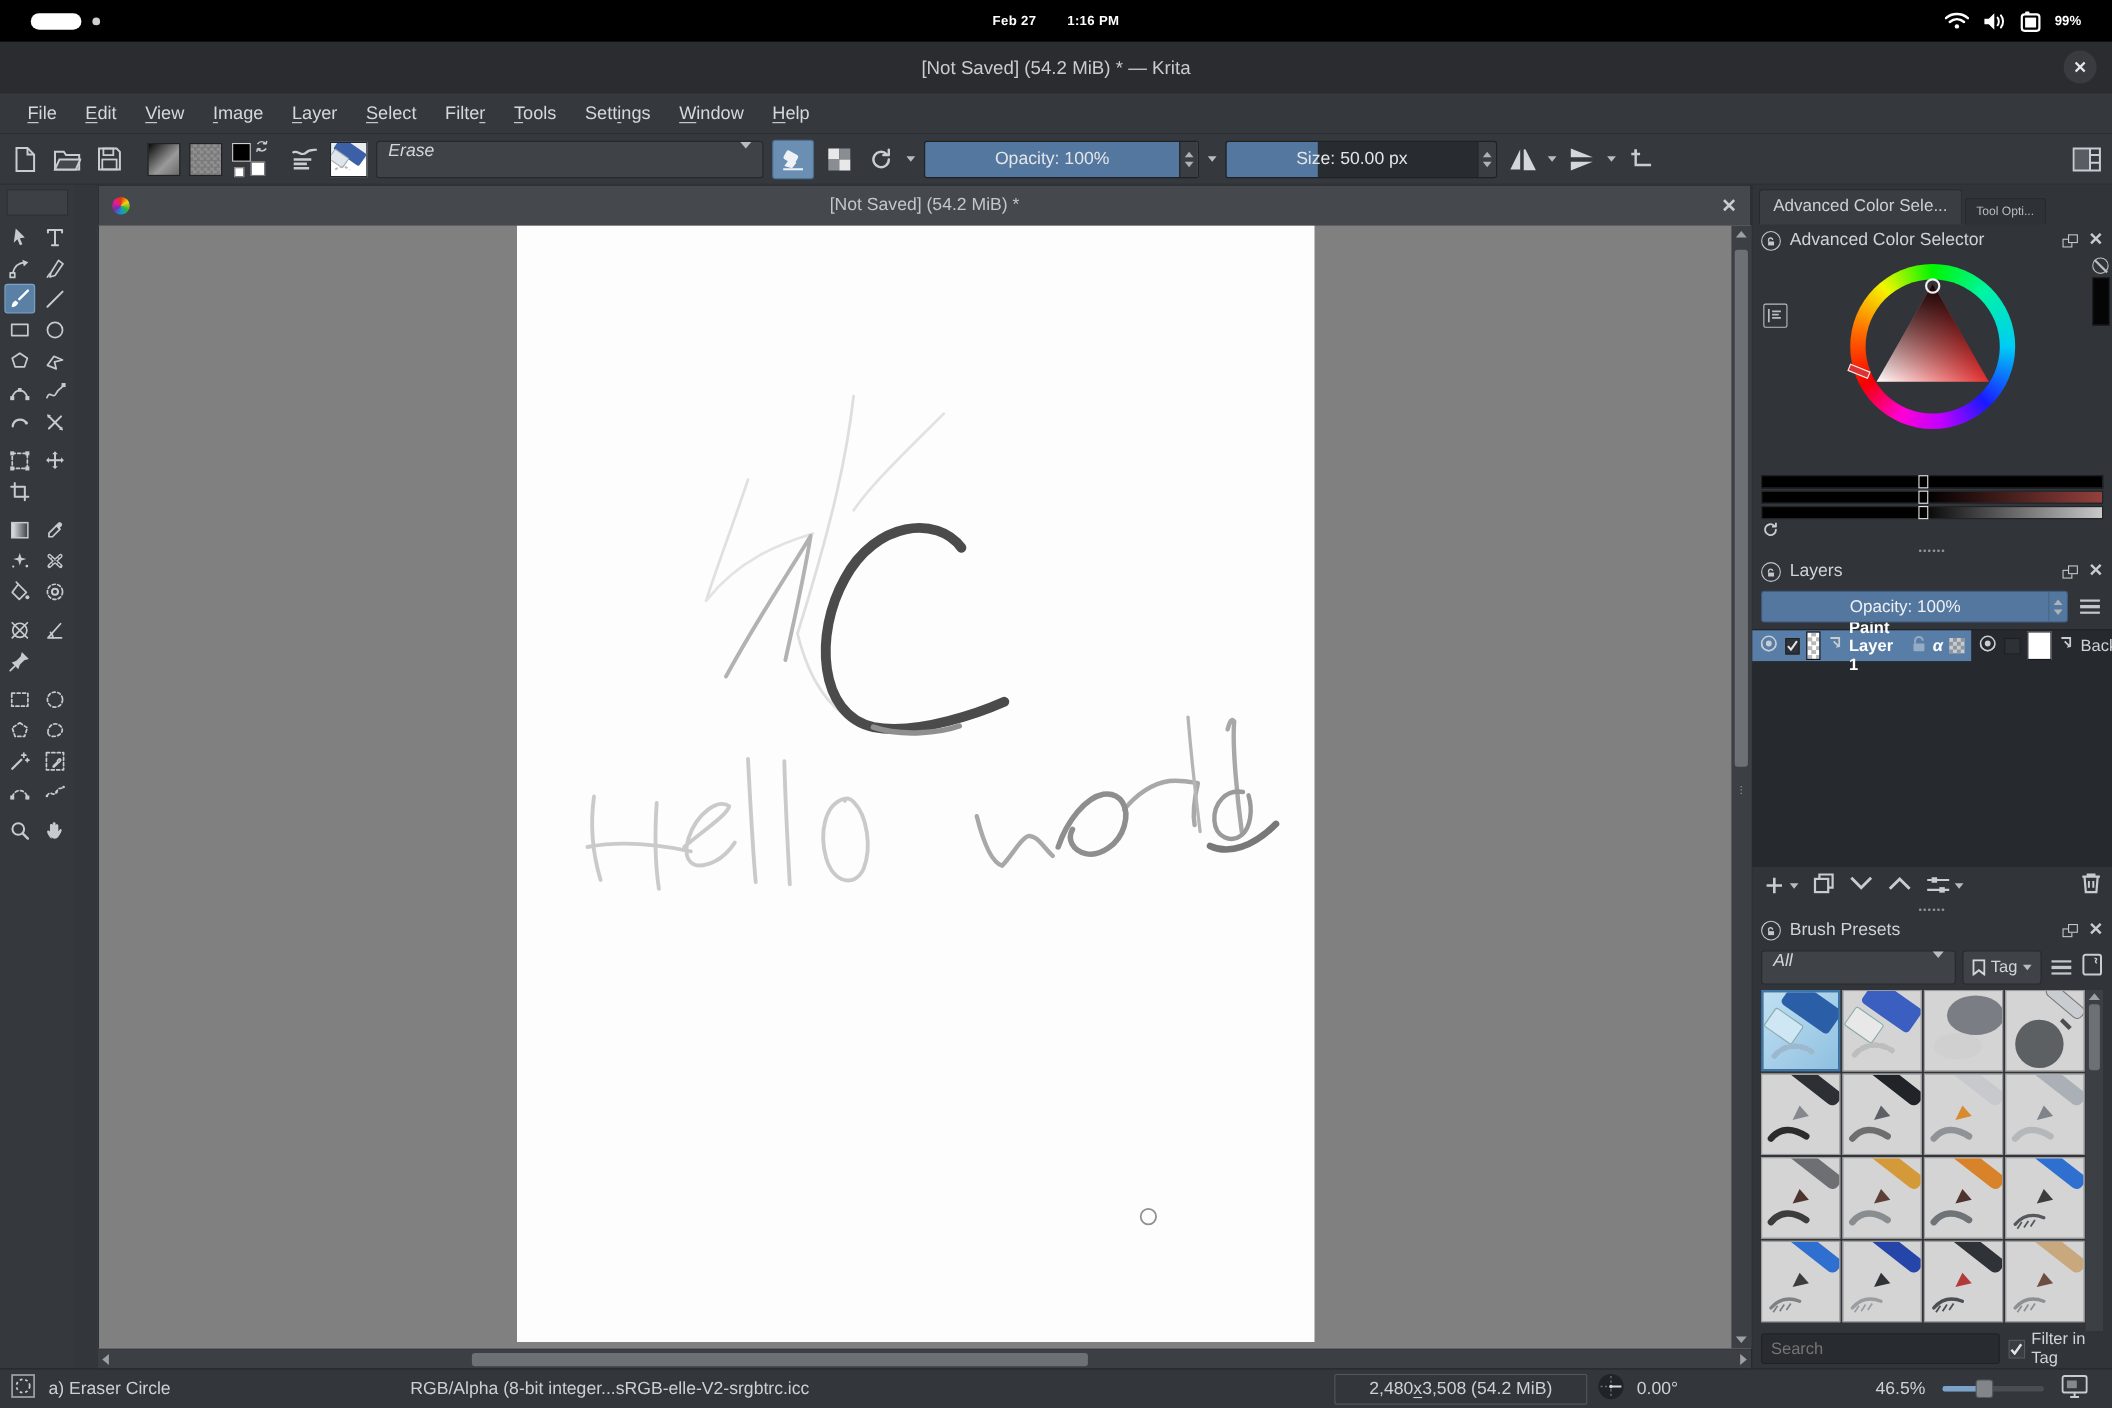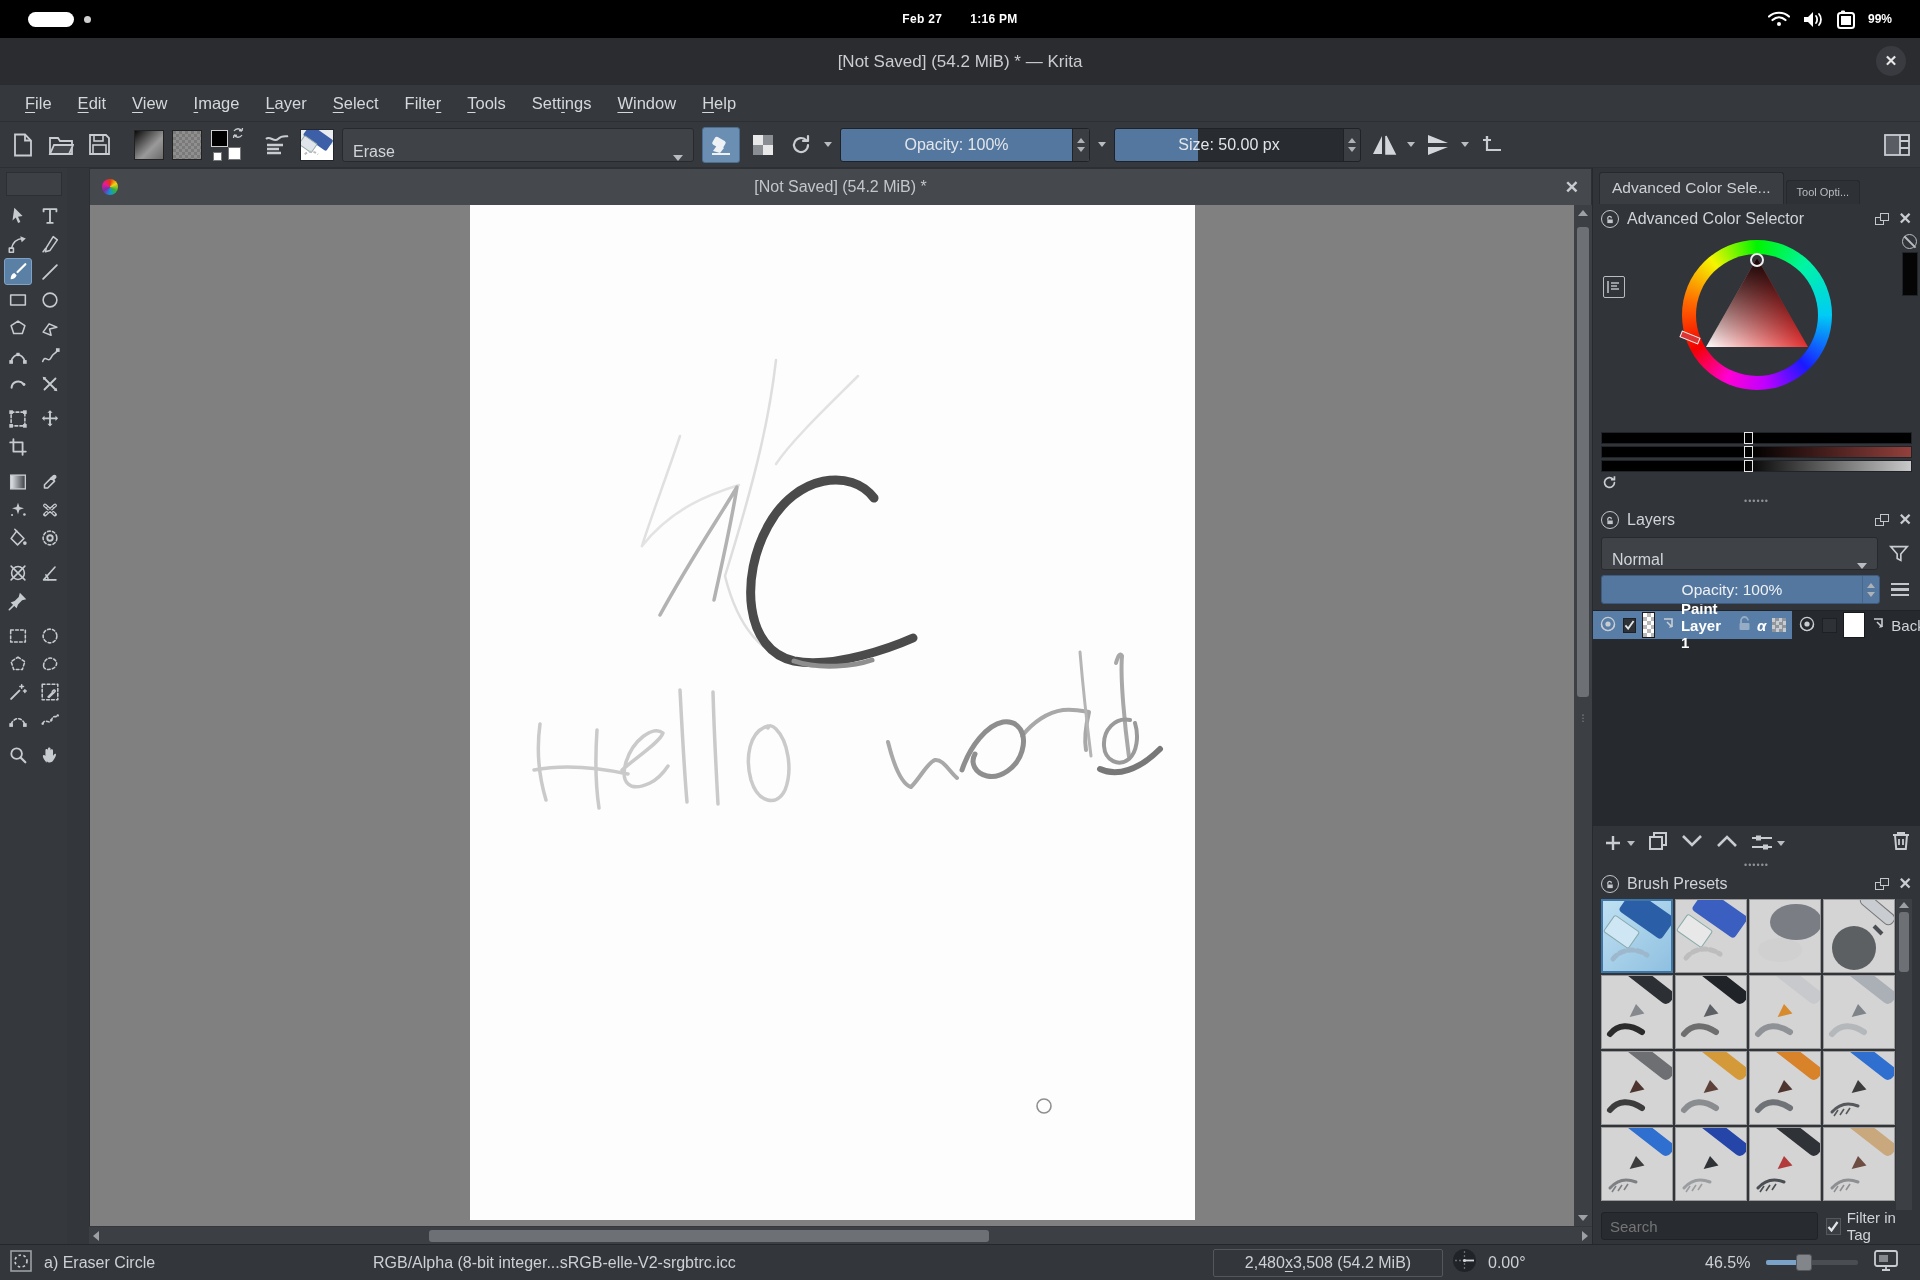--- a/index.html
+++ b/index.html
@@ -38,21 +38,21 @@
   .tb-icon { width:30px; height:30px; display:flex; align-items:center; justify-content:center; }
   .tb-icon svg { display:block; }
   .swatch { width:30px; height:30px; border:1px solid #222; }
   .sw-grad { background:linear-gradient(135deg,#0a0a0a,#9a9a9a 60%,#6a6a6a); }
   .sw-pat  { background:repeating-conic-gradient(#8f8f8f 0 25%, #7a7a7a 0 50%) 0 0/6px 6px; }
   .fgbg { position:relative; width:32px; height:32px; }
   .fgbg .fg { position:absolute; left:1px; top:1px; width:17px; height:17px; background:#000; border:1px solid #d0d0d0; }
   .fgbg .bg { position:absolute; right:1px; bottom:1px; width:13px; height:13px; background:#fff; border:1px solid #777; }
   .fgbg .bg2{ position:absolute; left:3px; bottom:0px; width:9px; height:9px; background:#fff; border:1px solid #777; }
   .combo { height:34px; background:#3f4348; border:1px solid #27292d; border-radius:3px;
-    color:#d2d5d9; font-size:16px; display:flex; align-items:flex-end; padding:0 10px; }
+    color:#d2d5d9; font-size:16px; display:flex; align-items:flex-start; padding:0 10px;font-style:italic; }
   .combo .caret { margin-left:auto; }
   .caret { width:0; height:0; border-left:5px solid transparent; border-right:5px solid transparent;
     border-top:6px solid #b9bdc2; }
   .caret.sm { border-left-width:4px; border-right-width:4px; border-top-width:5px; }
   .erase-combo { width:352px; }
   .tb-toggle { width:38px; height:36px; background:#6b8fb3; border:1px solid #4a6d90; border-radius:3px;
     display:flex; align-items:center; justify-content:center; }
   .tb-slider { height:34px; background:#282b2f; border:1px solid #1f2226; border-radius:3px;
     position:relative; color:#e3e6e9; font-size:16px; overflow:hidden; display:flex; }
   .tb-slider .fill { position:absolute; left:0; top:0; bottom:0; background:#54779f; }
@@ -758,31 +758,20 @@
         <span class="sp">
           <span class="float-ic">
               <i></i>
               <b></b>
             </span>
           <span class="xglyph">✕</span>
         </span>
       </div>
       <div class="layers-ctl">
         <div class="lrow">
-          <div class="combo normal-combo">
-            <span>Normal</span>
-            <span class="caret"></span>
-          </div>
-          <div class="funnel">
-            <svg width="22" height="22" viewBox="0 0 24 24">
-                <path d="M3 4h18l-7 8v7l-4-2v-5z" fill="none" stroke="#c9cdd2" stroke-width="1.8"></path>
-              </svg>
-          </div>
-        </div>
-        <div class="lrow">
           <div class="op-slider">
             <span class="lab" style="margin:auto;">Opacity:  100%</span>
             <div class="spin" style="background:transparent;border-left:1px solid #47688c;">
                 <i class="up"></i>
                 <i class="dn"></i>
               </div>
           </div>
           <div class="hamb">
               <i></i>
               <i></i>
@@ -883,20 +872,42 @@
             </svg>
           </span>
         <span>Brush Presets</span>
         <span class="sp">
           <span class="float-ic">
               <i></i>
               <b></b>
             </span>
           <span class="xglyph">✕</span>
         </span>
+      </div>
+      <div class="bp-ctl">
+        <div class="combo all-combo">
+          <span>All</span>
+          <span class="caret"></span>
+        </div>
+        <div class="tag-btn">
+          <svg width="12" height="15" viewBox="0 0 12 15">
+              <path d="M1 1h10v13L6 10l-5 4z" fill="none" stroke="#d2d5d9" stroke-width="1.8"></path>
+            </svg>
+          <span>Tag</span>
+          <span class="caret sm"></span>
+        </div>
+        <div class="hamb">
+            <i></i>
+            <i></i>
+            <i></i>
+          </div>
+        <span><svg width="20" height="22" viewBox="0 0 20 22">
+              <rect x="2" y="2" width="16" height="18" rx="2" fill="none" stroke="#c9cdd2" stroke-width="1.8"></rect>
+              <path d="M12 5c1 0 2 0 2 1s-1 1-1 2 1 1 1 2" stroke="#c9cdd2" stroke-width="1.3" fill="none"></path>
+            </svg></span>
       </div>
       <div class="bp-grid-wrap">
         <div class="bp-grid" id="bpGrid">
             <div class="bp-cell selected"><svg width="72" height="74" viewBox="0 0 72 74">
                 <rect x="30" y="-12" width="52" height="26" rx="4" transform="rotate(35 30 -12)" fill="#2a5fa8"></rect>
                 <rect x="12" y="14" width="30" height="20" rx="2" transform="rotate(35 12 14)" fill="#cfe6f5" stroke="#8aa"></rect>
                 <path d="M10 58c8-10 22-12 34-4" stroke="#9db8cc" stroke-width="5" fill="none" stroke-dasharray="5 4" stroke-linecap="round"></path>
               </svg></div>
             <div class="bp-cell"><svg width="72" height="74" viewBox="0 0 72 74">
                 <rect x="30" y="-12" width="52" height="26" rx="4" transform="rotate(35 30 -12)" fill="#3b5fc0"></rect>

